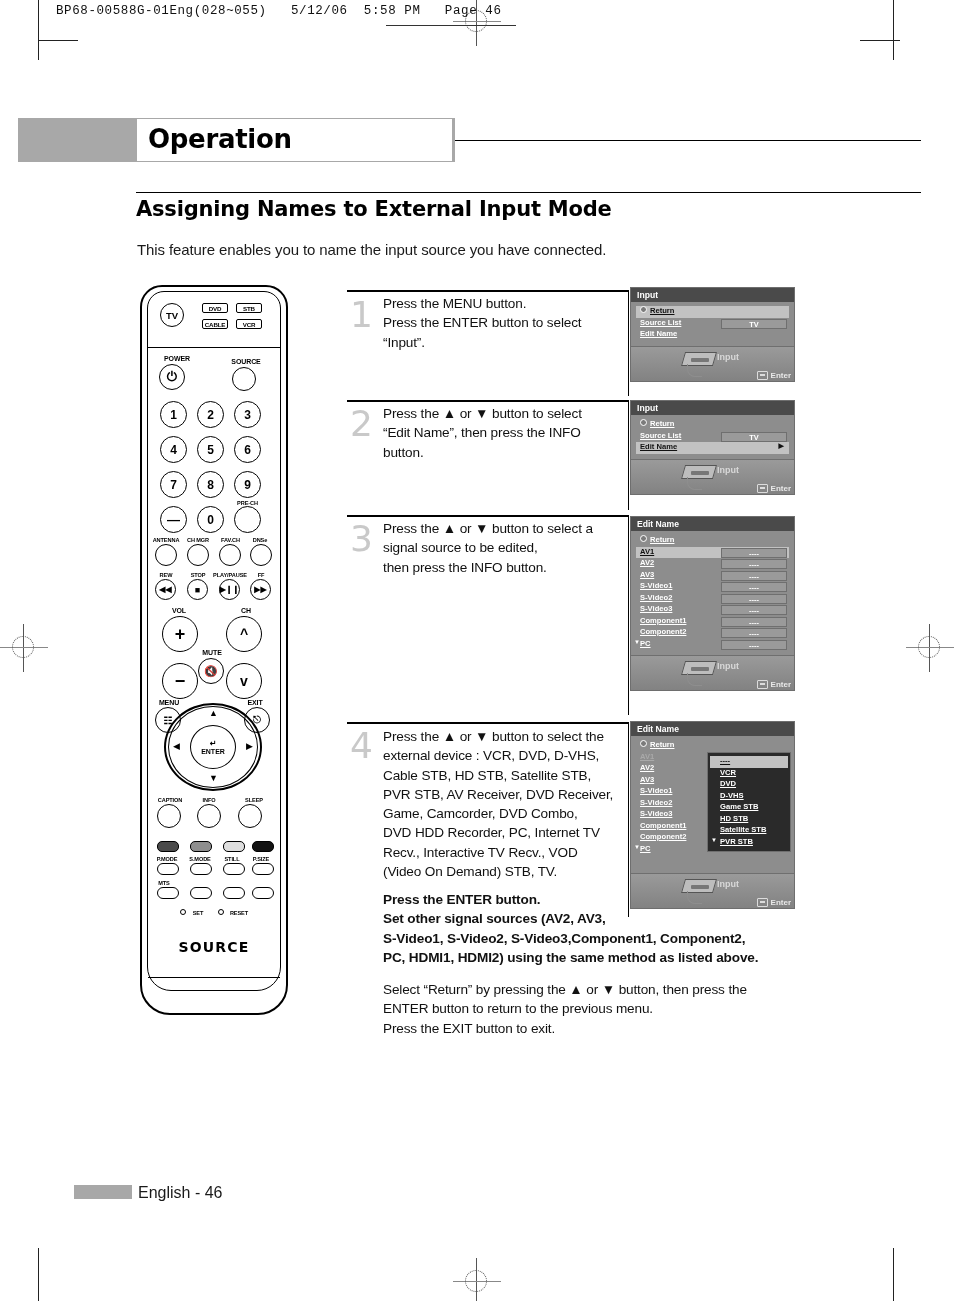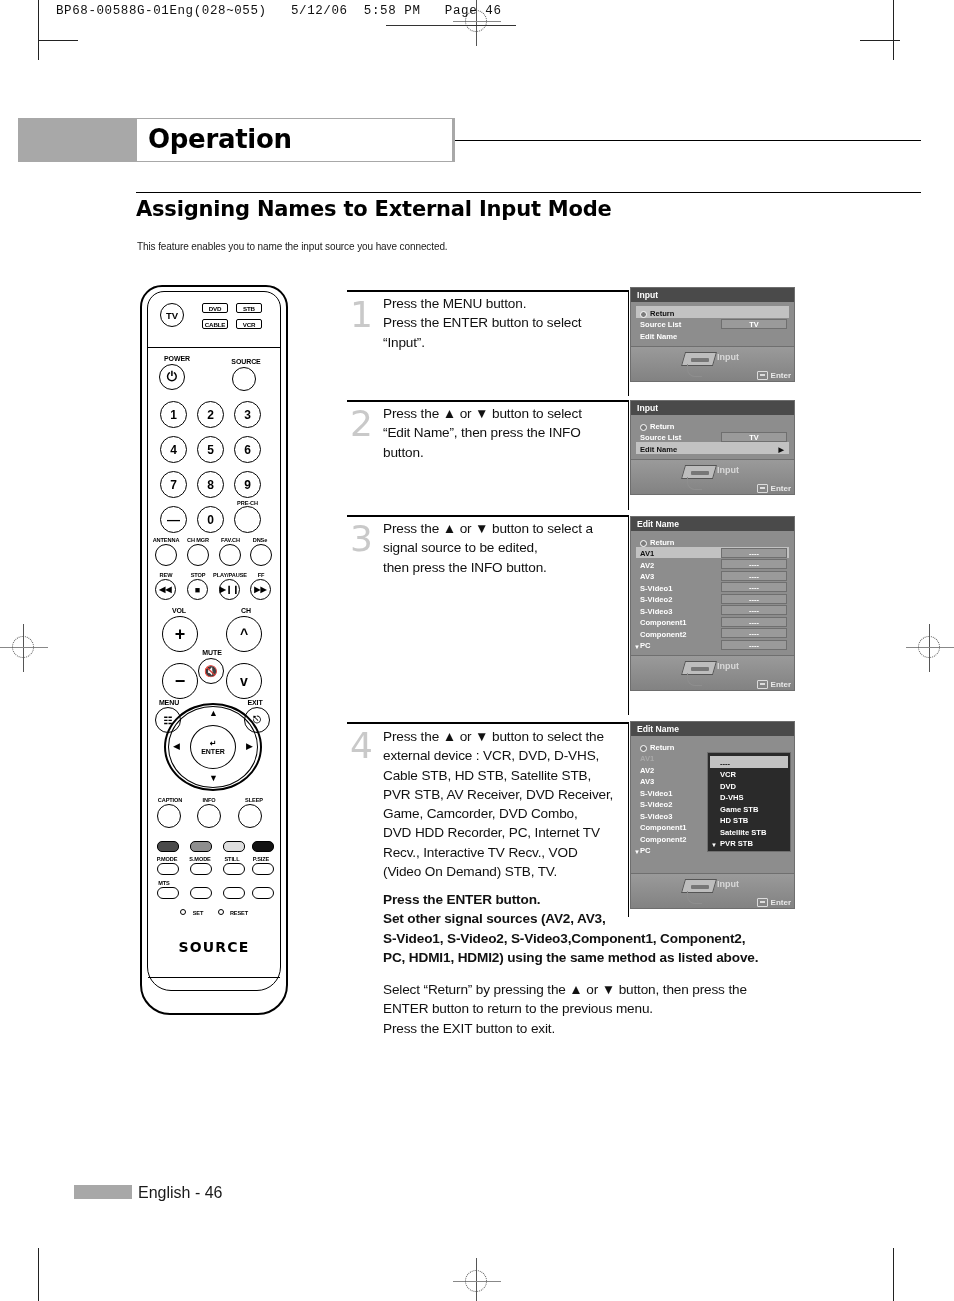--- a/index.html
+++ b/index.html
@@ -121,21 +121,21 @@
     font-size: 21px;
     font-weight: bold;
     letter-spacing: -0.2px;
     color: #000;
     font-family: "DejaVu Sans", sans-serif;
   }
   .section-intro {
     position: absolute;
     left: 137px;
     top: 241px;
-    font-size: 10px;
+    font-size: 15px;
     color: #1a1a1a;
     letter-spacing: -0.1px;
   }
 
   
   .remote {
     position: absolute;
     left: 140px;
     top: 285px;
     width: 148px;
@@ -316,27 +316,28 @@
     line-height: 14px;
     padding-left: 6px;
   }
   .osd-body {
     background: #8d8d8d;
     padding: 4px 5px 5px 5px;
   }
   .osd-row {
     height: 11.5px;
     display: flex;
-    align-items: flex-end;
+    align-items: flex-start;
     font-size: 7.6px;
     font-weight: bold;
     color: #ffffff;
     position: relative;
     padding-left: 4px;
     box-sizing: border-box;
+    text-decoration: underline;
   }
   .osd-row.sel {
     background: #c2c2c2;
     color: #111111;
   }
   .osd-row.dim { color: #a9a9a9; }
   .osd-row .ret-ico {
     display: inline-block;
     width: 7px; height: 7px;
     border-radius: 50%;

